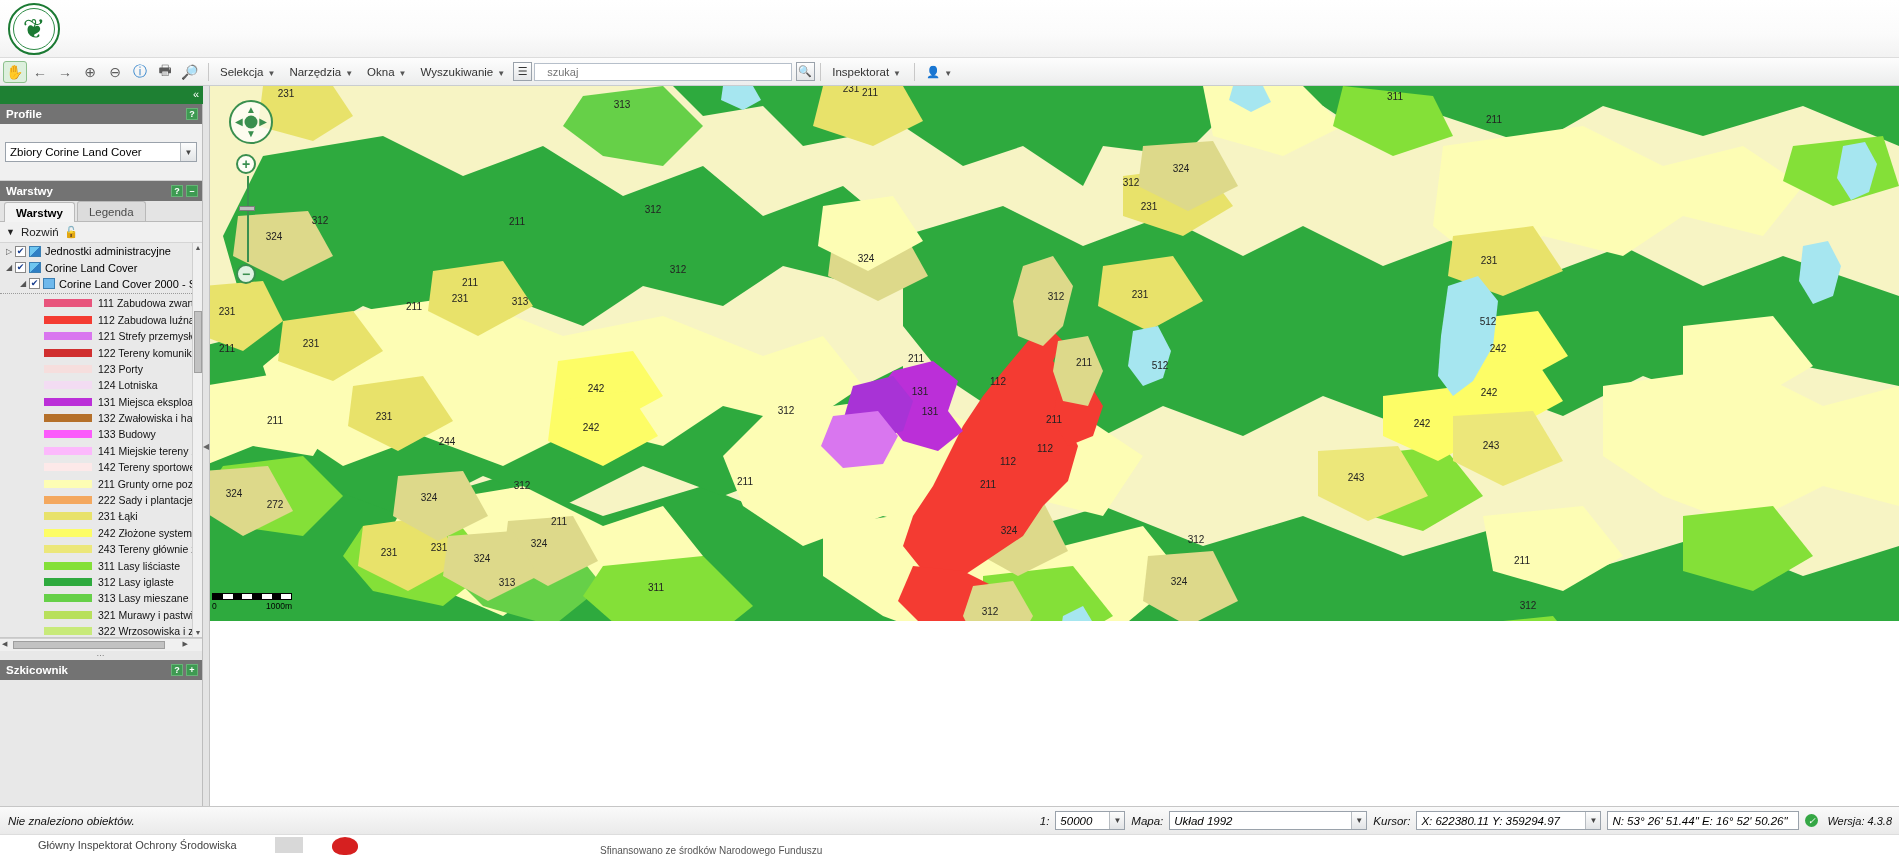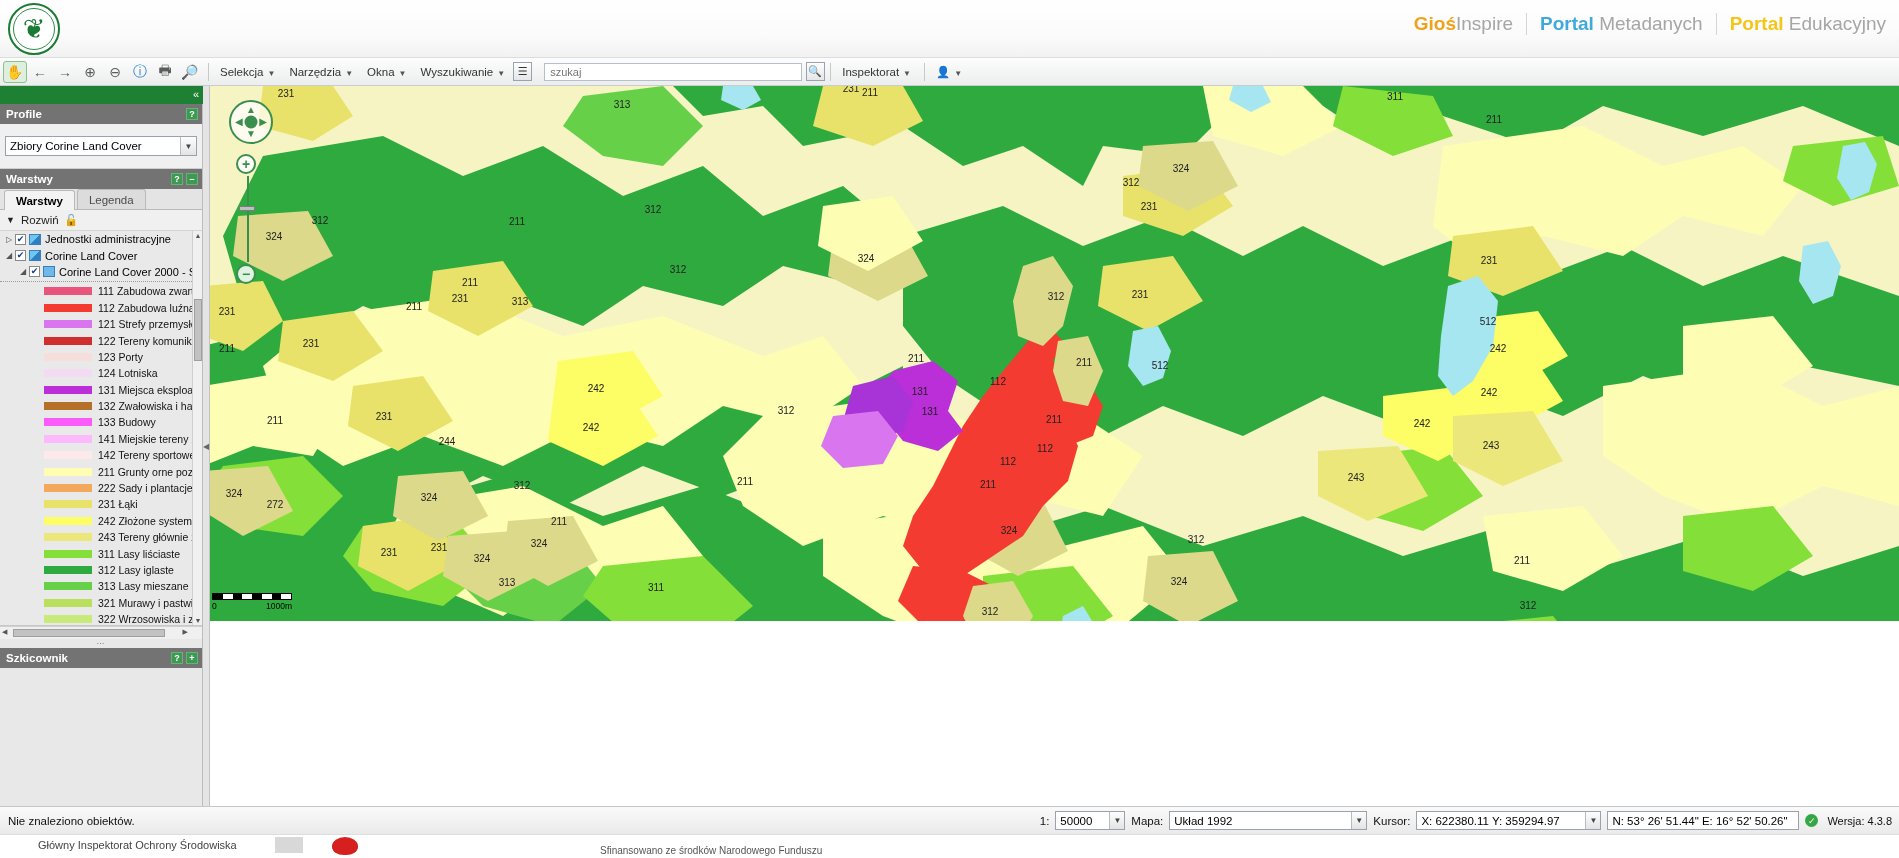--- a/index.html
+++ b/index.html
@@ -80,21 +80,21 @@
   .tb-sep { width: 1px; height: 18px; background: #c8c8c8; margin: 0 5px; }
   .tb-menu {
     font-size: 11.5px; color: #333; padding: 2px 8px 2px 6px;
     cursor: default; white-space: nowrap;
   }
   .tb-menu .caret { font-size: 8px; color: #555; margin-left: 4px; }
   .tb-search {
     width: 258px; height: 18px;
     border: 1px solid #b6bfca; background: #fff;
     font-size: 11px; color: #b0b0b0;
-    padding: 0 5px; margin-left: 12px;
+    padding: 0 12px; margin-left: 2px;
     line-height: 16px;
   }
   .tb-sq {
     width: 19px; height: 19px;
     border: 1px solid #9aa2ab; background: linear-gradient(to bottom,#fefefe,#e4e6e8);
     display: flex; align-items: center; justify-content: center;
     font-size: 11px; color: #333;
   }
   .tb-sq.ml { margin-left: 4px; }
 
@@ -120,21 +120,21 @@
   }
   .collapse-bar {
     position: absolute; top: 86px; left: 0; width: 203px; height: 18px;
     background: #1e8033;
   }
   .collapse-bar .dbl {
     position: absolute; right: 4px; top: 2px;
     color: #fff; font-size: 11px; line-height: 13px;
   }
   .profile-body {
-    background: #f0f0f0; padding: 12px 5px; border-bottom: 1px solid #cfcfcf;
+    background: #f0f0f0; padding: 18px 5px; border-bottom: 1px solid #cfcfcf;
   }
   .sel {
     width: 100%; height: 20px; background: #fff;
     border: 1px solid #9aa2ab; font-size: 11.5px; color: #000;
     display: flex; align-items: center; padding: 0 4px;
     position: relative;
   }
   .sel .arw {
     position: absolute; right: 0; top: 0; bottom: 0; width: 16px;
     background: linear-gradient(to bottom,#fdfdfd,#e2e4e6);
@@ -262,21 +262,21 @@
   .scalebar { position: absolute; left: 9px; bottom: 10px; width: 80px; }
   .scalebar .bar { display: flex; height: 7px; border: 1px solid #000; }
   .scalebar .bar i { flex: 1; }
   .scalebar .bar i:nth-child(odd) { background: #000; }
   .scalebar .bar i:nth-child(even) { background: #fff; }
   .scalebar .lbls { display: flex; justify-content: space-between; font-size: 8.5px; margin-top: 1px; }
   .statusbar {
     position: absolute; left: 0; top: 806px; width: 1899px; height: 28px;
     background: linear-gradient(to bottom,#fafafa,#eaeaea);
     border-top: 1px solid #c6c6c6;
-    display: flex; align-items: center; font-size: 11.5px; color: #111;
+    display: flex; align-items: center; font-size: 11.5px; color: #111; font-style: italic;
   }
   .sb-msg { margin-left: 8px; color: #111; }
   .sb-right { margin-left: auto; display: flex; align-items: center; gap: 6px; padding-right: 4px; }
   .sb-lbl { color: #111; }
   .sb-field {
     height: 19px; border: 1px solid #9aa2ab; background: #fff;
     display: flex; align-items: center; padding: 0 4px; font-size: 11.5px;
     position: relative; color: #000;
   }
   .sb-field .arw {
@@ -311,25 +311,20 @@
 </style>
 </head>
 <body>
 
 <div id="app">
 
   <div class="header">
     <div class="logo-mark">
       <div class="ring"></div>
       <div class="leaf">❦</div>
-    </div>
-    <div class="portal-links">
-      <div class="plink"><span class="b1">Gioś</span><span>Inspire</span></div>
-      <div class="plink"><span class="b2">Portal</span><span> Metadanych</span></div>
-      <div class="plink"><span class="b3">Portal</span><span> Edukacyjny</span></div>
     </div>
   </div>
 
   <div class="toolbar">
     <div class="tb-btn active">✋</div>
     <div class="tb-btn">←</div>
     <div class="tb-btn">→</div>
     <div class="tb-btn">⊕</div>
     <div class="tb-btn">⊖</div>
     <div class="tb-btn" style="color:#2a7fc9;">ⓘ</div>

